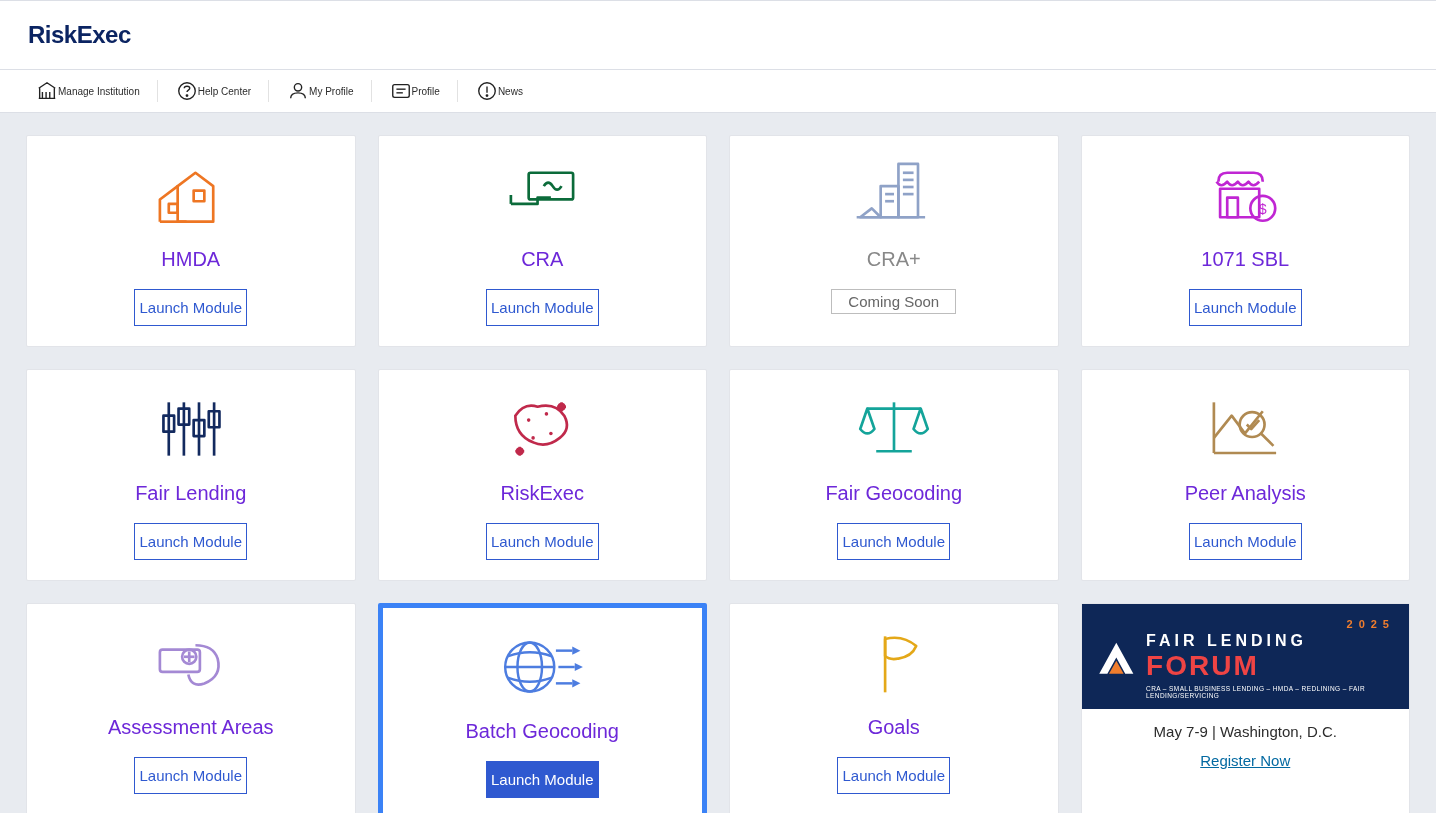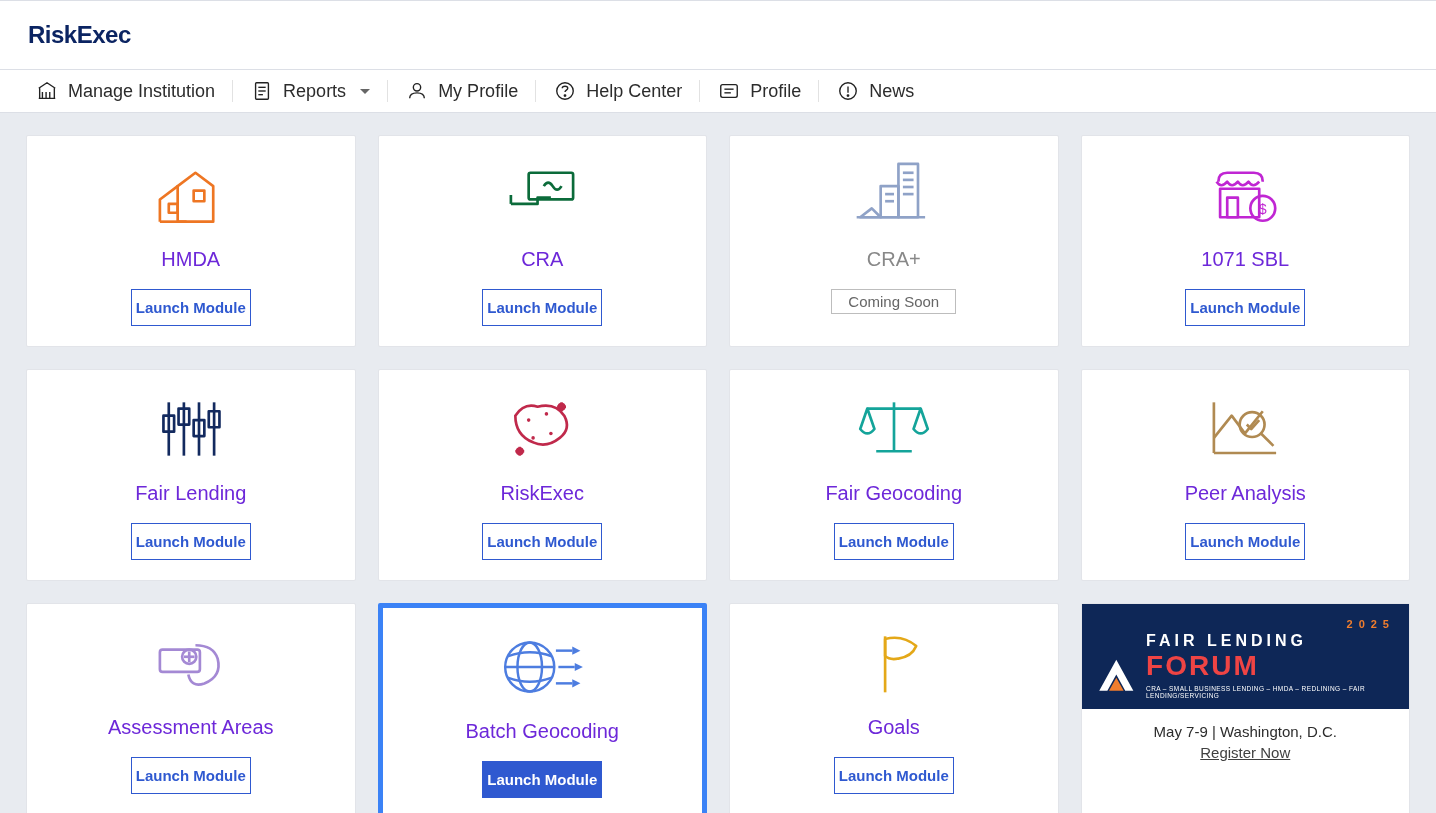--- a/index.html
+++ b/index.html
@@ -25,25 +25,25 @@
 .navbar {
   background: #fff;
   border-bottom: 1px solid #dcdfe6;
   display: flex;
   align-items: center;
   padding: 0 18px;
 }
 .nav-item {
   display: flex;
   align-items: center;
-  gap: 10px;
+  gap: 0;
   padding: 10px 18px;
   position: relative;
   cursor: pointer;
-  font-size: 18px;
+  font-size: 10px;
   color: #2c2c2c;
 }
 .nav-item:not(:last-child)::after {
   content: "";
   position: absolute;
   right: 0;
   top: 10px;
   bottom: 10px;
   width: 1px;
   background: #e2e2e2;
@@ -99,21 +99,21 @@
   font-size: 20px;
   color: #6d28d9;
   margin-bottom: 18px;
   text-align: center;
 }
 .card.disabled .card-title { color: #888; }
 .launch {
   border: 1.5px solid #2f59d0;
   color: #2f59d0;
   font-size: 15px;
-  font-weight: 700;
+  font-weight: 400;
   padding: 9px 4px;
   background: #fff;
   cursor: pointer;
 }
 .launch.filled {
   background: #2f59d0;
   color: #fff;
 }
 .coming-soon {
   border: 1px solid #bdbdbd;
@@ -132,86 +132,74 @@
   padding: 0;
   min-height: 210px;
 }
 .promo-banner {
   background: #0e2757;
   width: 100%;
   padding: 14px 14px 10px 14px;
   color: #fff;
   display: flex;
   gap: 10px;
-  align-items: flex-end;
+  align-items: center;
 }
 .promo-logo {
   width: 48px; height: 48px;
   display:flex; align-items:center; justify-content:center;
 }
 .promo-text-block { display:flex; flex-direction:column; gap:2px; }
 .promo-year { color:#f07d2d; font-size:11px; font-weight:700; letter-spacing:6px; text-align:right;}
 .promo-line1 { color:#fff; font-size:16px; font-weight:700; letter-spacing:4px;}
 .promo-forum { color:#ef4444; font-size:28px; font-weight:900; letter-spacing:2px; line-height:1;}
 .promo-sub { color:#fff; font-size:6.5px; letter-spacing:0.4px; margin-top:3px;}
 .promo-bottom {
   padding: 14px 10px;
   text-align: center;
 }
 .promo-date { font-size:15px; color:#2c2c2c;}
 .promo-register {
-  font-size:15px; color:#404040; text-decoration: underline; display:block; margin-top:4px; cursor:pointer;
+  font-size:15px; color:#0369a1; text-decoration: underline; display:block; margin-top:12px; cursor:pointer;
 }
 </style>
 </head>
 <body>
 
 <div class="topbar">
   <div class="brand">RiskExec</div>
 </div>
 
 <div class="navbar">
   <div class="nav-item">
     <span class="nav-icon">
       <svg viewBox="0 0 24 24" fill="none" stroke="#222" stroke-width="1.5">
           <path d="M3 9 L12 3 L21 9 M4 9 V20 H20 V9 M7 20 V13 M11 20 V13 M15 20 V13 M3 20 H21"></path>
         </svg>
     </span>
     <span>Manage Institution</span>
-  </div>
-  <div class="nav-item">
-    <span class="nav-icon">
-      <svg viewBox="0 0 24 24" fill="none" stroke="#222" stroke-width="1.5">
-          <rect x="5" y="3" width="14" height="18" rx="1"></rect>
-          <line x1="8" y1="8" x2="16" y2="8"></line>
-          <line x1="8" y1="12" x2="16" y2="12"></line>
-          <line x1="8" y1="16" x2="13" y2="16"></line>
-        </svg>
-    </span>
-    <span>Reports</span>
-    <span class="caret"></span>
-  </div>
-  <div class="nav-item">
-    <span class="nav-icon">
-      <svg viewBox="0 0 24 24" fill="none" stroke="#222" stroke-width="1.5">
-          <circle cx="12" cy="8" r="4"></circle>
-          <path d="M4 20 C4 15 9 14 12 14 C15 14 20 15 20 20"></path>
-        </svg>
-    </span>
-    <span>My Profile</span>
   </div>
   <div class="nav-item">
     <span class="nav-icon">
       <svg viewBox="0 0 24 24" fill="none" stroke="#222" stroke-width="1.5">
           <circle cx="12" cy="12" r="9"></circle>
           <path d="M9 9 C9 6 15 6 15 9 C15 11 12 11 12 13"></path>
           <circle cx="12" cy="17" r="0.8" fill="#222"></circle>
         </svg>
     </span>
     <span>Help Center</span>
+  </div>
+  <div class="nav-item">
+    <span class="nav-icon">
+      <svg viewBox="0 0 24 24" fill="none" stroke="#222" stroke-width="1.5">
+          <circle cx="12" cy="8" r="4"></circle>
+          <path d="M4 20 C4 15 9 14 12 14 C15 14 20 15 20 20"></path>
+        </svg>
+    </span>
+    <span>My Profile</span>
   </div>
   <div class="nav-item">
     <span class="nav-icon">
       <svg viewBox="0 0 24 24" fill="none" stroke="#222" stroke-width="1.5">
           <rect x="3" y="5" width="18" height="14" rx="2"></rect>
           <line x1="7" y1="10" x2="17" y2="10"></line>
           <line x1="7" y1="14" x2="14" y2="14"></line>
         </svg>
     </span>
     <span>Profile</span>

